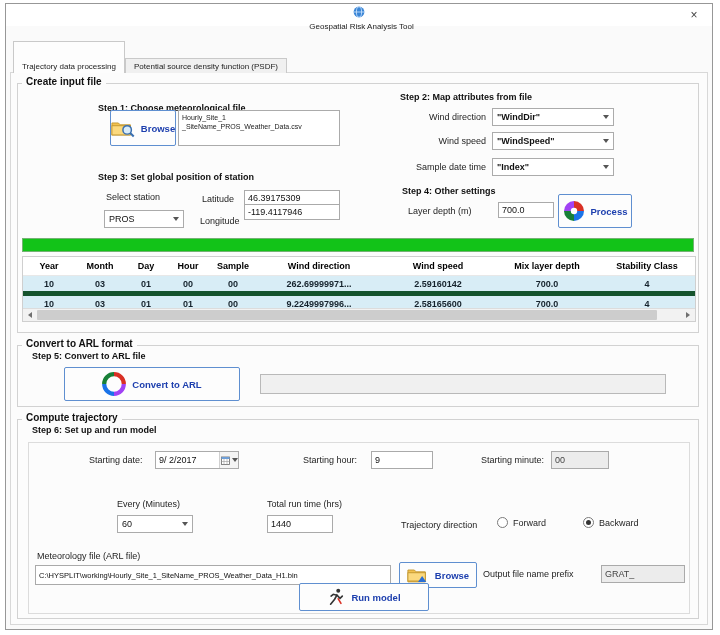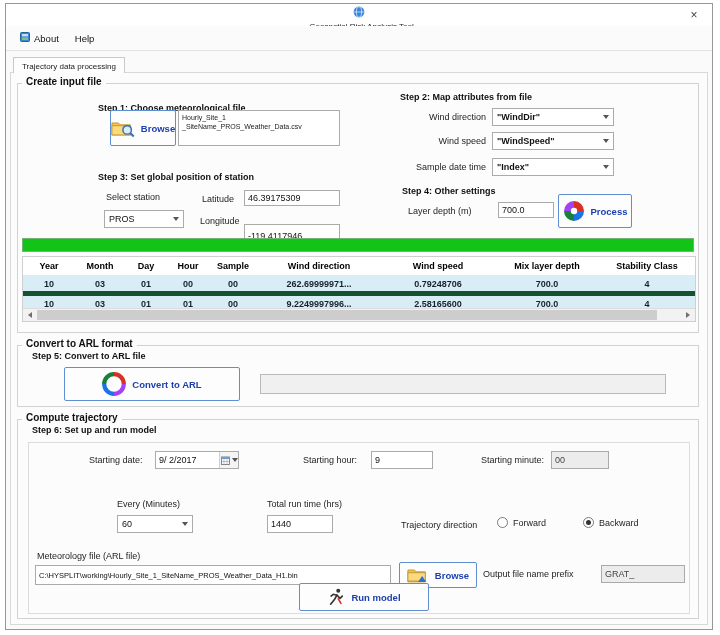--- a/index.html
+++ b/index.html
@@ -11,21 +11,21 @@
   #title-text{font-size:8px;color:#1c1c1c;margin-left:5px;white-space:nowrap;}
   #close-btn{position:absolute;right:3px;top:2px;width:30px;height:18px;display:flex;align-items:center;justify-content:center;font-size:12px;color:#444;cursor:default;}
 
   
   #menubar{position:absolute;left:0;top:22px;right:0;height:25px;background:#fbfbfb;border-bottom:1px solid #e2e2e2;display:flex;align-items:center;padding:0 6px;box-sizing:border-box;}
   .menu-item{font-size:9.5px;color:#111;padding:3px 8px;display:flex;align-items:center;gap:4px;}
 
   
   #tabstrip{position:absolute;left:7px;top:51px;height:18px;display:flex;align-items:flex-end;z-index:3;}
   .tab{font-size:8px;color:#222;padding:3px 8px 2px 8px;background:#f0f0f0;border:1px solid #c9c9c9;border-bottom:none;white-space:nowrap;}
-  .tab.active{background:#fdfdfd;padding-top:4px;position:relative;z-index:4;}
+  .tab.active{background:#fdfdfd;padding-top:20px;position:relative;z-index:4;}
 
   
   #page{position:absolute;left:4px;top:68px;width:698px;height:553px;background:#fcfcfc;border:1px solid #d8d8d8;box-sizing:border-box;}
 
   .group{position:absolute;border:1px solid #d2d2d2;box-sizing:border-box;}
   .gtitle{position:absolute;top:-8px;left:4px;background:#fcfcfc;padding:0 4px;font-weight:bold;font-size:10px;color:#101010;white-space:nowrap;}
   .steptitle{position:absolute;font-weight:bold;font-size:9px;color:#101010;white-space:nowrap;}
   .lbl{position:absolute;font-size:9px;color:#1e1e1e;white-space:nowrap;}
   .tb{position:absolute;background:#ffffff;border:1px solid #aaaaaa;box-sizing:border-box;font-size:9px;color:#111;display:flex;align-items:center;padding:0 3px;white-space:nowrap;overflow:hidden;}
   .tb.gray{background:#ececec;color:#444;}
@@ -81,38 +81,24 @@
       <svg width="12" height="12" viewBox="0 0 12 12">
           <circle cx="6" cy="6" r="5.4" fill="#3b86d6"></circle>
           <ellipse cx="6" cy="6" rx="2.6" ry="5.2" fill="none" stroke="#cfe6ff" stroke-width="0.8"></ellipse>
           <line x1="0.8" y1="6" x2="11.2" y2="6" stroke="#cfe6ff" stroke-width="0.8"></line>
         </svg>
     </span>
     <span id="title-text">Geospatial Risk Analysis Tool</span>
     <span id="close-btn">×</span>
   </div>
 
-  <div id="menubar">
-    <span class="menu-item">
-      <span>
-        <svg width="10" height="10" viewBox="0 0 10 10">
-            <rect x="0.5" y="0.5" width="9" height="9" rx="1" fill="#3b86d6" stroke="#23619f"></rect>
-            <rect x="2" y="2" width="6" height="2.4" fill="#bfe0ff"></rect>
-            <rect x="2" y="5.4" width="6" height="2.6" fill="#7fc07f"></rect>
-          </svg>
-      </span>
-      <span>About</span>
-    </span>
-    <span class="menu-item">
-        <span>Help</span>
-      </span>
-  </div>
 
   <div id="tabstrip">
     <div class="tab active">Trajectory data processing</div>
+    <div class="tab">Potential source density function (PSDF)</div>
   </div>
 
   <div id="page">
 
     <div class="group" id="g1" style="left:6px;top:10px;width:682px;height:250px;">
       <span class="gtitle">Create input file</span>
 
       <span class="steptitle" style="left:80px;top:8px;margin-top:11px;">Step 1: Choose meteorological file</span>
 
       <div class="btn" style="left:92px;top:26px;width:66px;height:36px;">
@@ -158,21 +144,21 @@
       <span class="lbl" style="left:184px;top:110px;">Latitude</span>
       <div class="tb" style="left:226px;top:106px;width:96px;height:16px;">
           <span>46.39175309</span>
         </div>
 
       <div class="combo" style="left:86px;top:126px;width:80px;height:18px;">
         <span class="val">PROS</span>
         <span class="darr"></span>
       </div>
       <span class="lbl" style="left:182px;top:132px;">Longitude</span>
-      <div class="tb" style="left:226px;top:140px;width:96px;height:24px;">
+      <div class="tb" style="left:226px;top:120px;width:96px;height:16px;">
           <span>-119.4117946</span>
         </div>
 
       <span class="steptitle" style="left:384px;top:102px;">Step 4: Other settings</span>
       <span class="lbl" style="left:390px;top:122px;">Layer depth (m)</span>
       <div class="tb" style="left:480px;top:118px;width:56px;height:16px;">
           <span>700.0</span>
         </div>
 
       <div class="btn" style="left:540px;top:110px;width:74px;height:34px;">
@@ -202,21 +188,21 @@
           <div class="tc c7">Mix layer depth</div>
           <div class="tc c8">Stability Class</div>
         </div>
         <div class="trow drow">
           <div class="tc c0">10</div>
           <div class="tc c1">03</div>
           <div class="tc c2">01</div>
           <div class="tc c3">00</div>
           <div class="tc c4">00</div>
           <div class="tc c5">262.69999971...</div>
-          <div class="tc c6">0.79248706</div>
+          <div class="tc c6">2.59160142</div>
           <div class="tc c7">700.0</div>
           <div class="tc c8">4</div>
         </div>
         <div class="trow drow">
           <div class="tc c0">10</div>
           <div class="tc c1">03</div>
           <div class="tc c2">01</div>
           <div class="tc c3">01</div>
           <div class="tc c4">00</div>
           <div class="tc c5">9.2249997996...</div>

